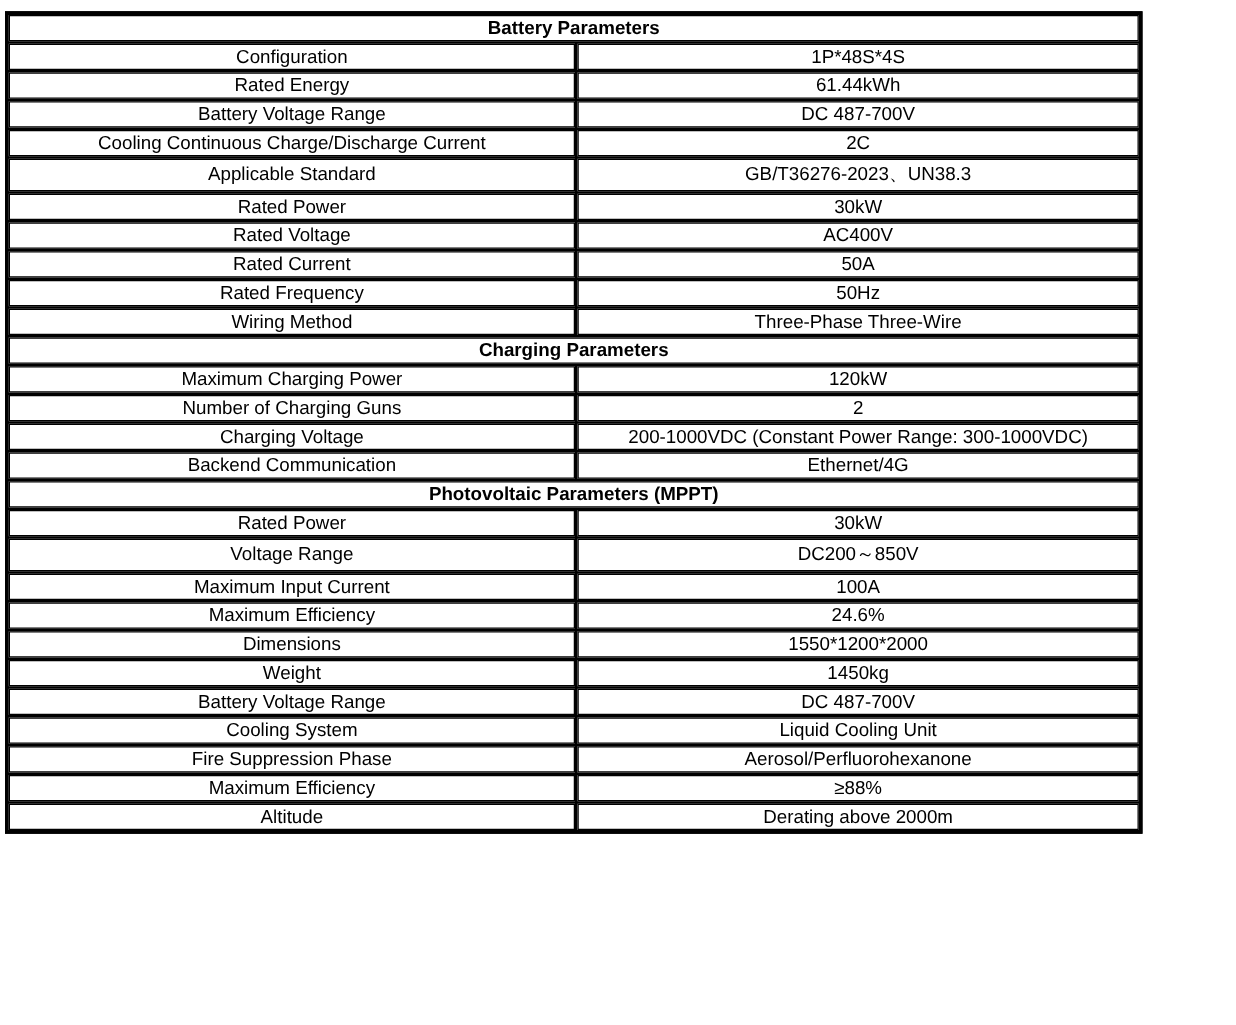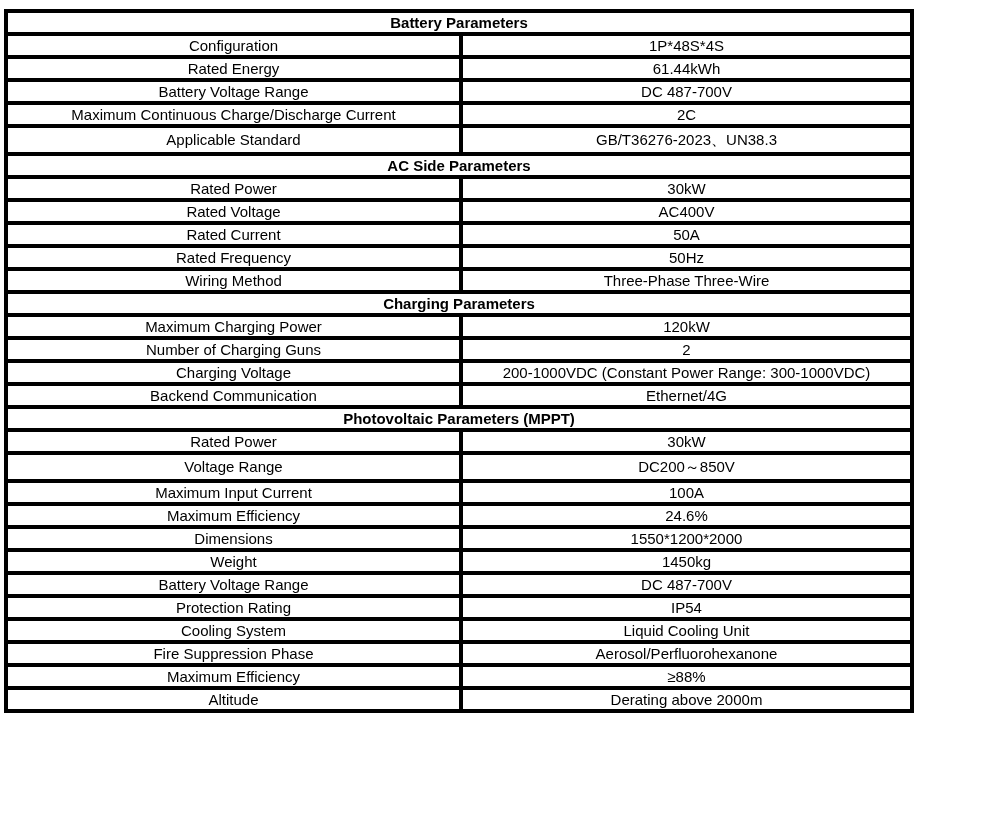--- a/index.html
+++ b/index.html
@@ -62,29 +62,26 @@
         </tr>
         <tr>
           <td>Rated Energy</td>
           <td>61.44kWh</td>
         </tr>
         <tr>
           <td>Battery Voltage Range</td>
           <td>DC 487-700V</td>
         </tr>
         <tr>
-          <td>Maximum Continuous Charge/Discharge Current</td>
+          <td>Cooling Continuous Charge/Discharge Current</td>
           <td>2C</td>
         </tr>
         <tr class="tall">
           <td>Applicable Standard</td>
           <td>GB/T36276-2023、UN38.3</td>
-        </tr>
-        <tr>
-          <td class="section-cell" colspan="2">AC Side Parameters</td>
         </tr>
         <tr>
           <td>Rated Power</td>
           <td>30kW</td>
         </tr>
         <tr>
           <td>Rated Voltage</td>
           <td>AC400V</td>
         </tr>
         <tr>
@@ -143,24 +140,20 @@
         </tr>
         <tr>
           <td>Weight</td>
           <td>1450kg</td>
         </tr>
         <tr>
           <td>Battery Voltage Range</td>
           <td>DC 487-700V</td>
         </tr>
         <tr>
-          <td>Protection Rating</td>
-          <td>IP54</td>
-        </tr>
-        <tr>
           <td>Cooling System</td>
           <td>Liquid Cooling Unit</td>
         </tr>
         <tr>
           <td>Fire Suppression Phase</td>
           <td>Aerosol/Perfluorohexanone</td>
         </tr>
         <tr>
           <td>Maximum Efficiency</td>
           <td>≥88%</td>

